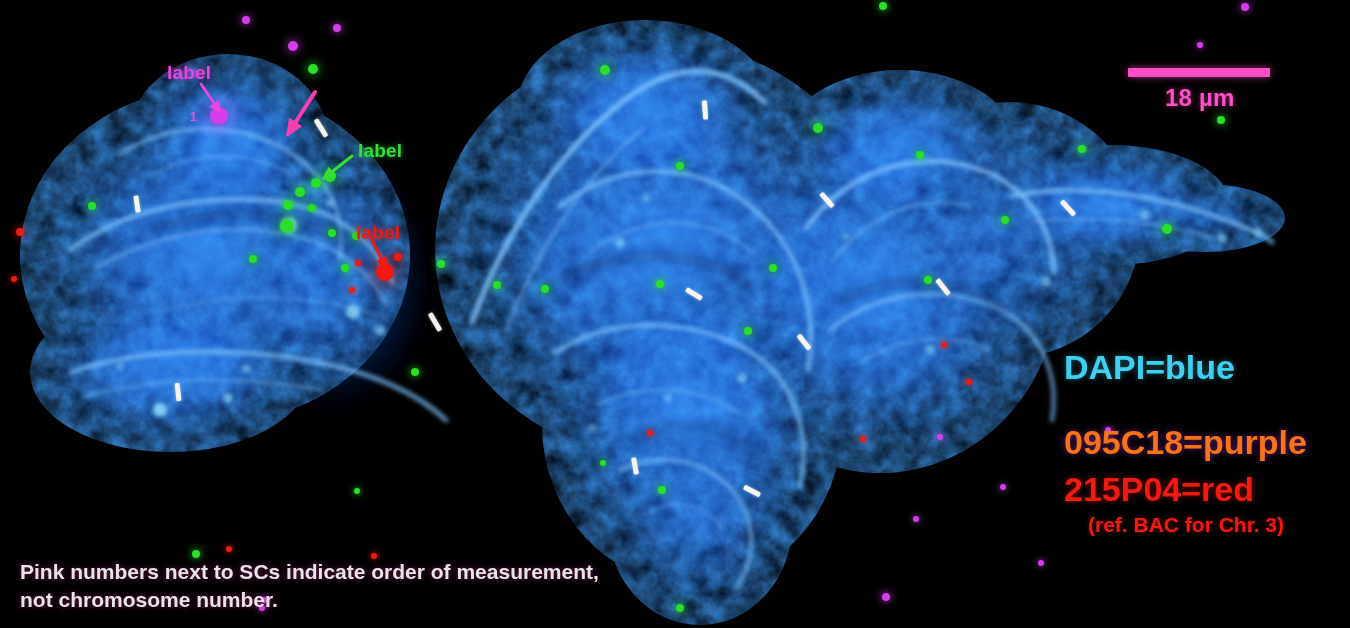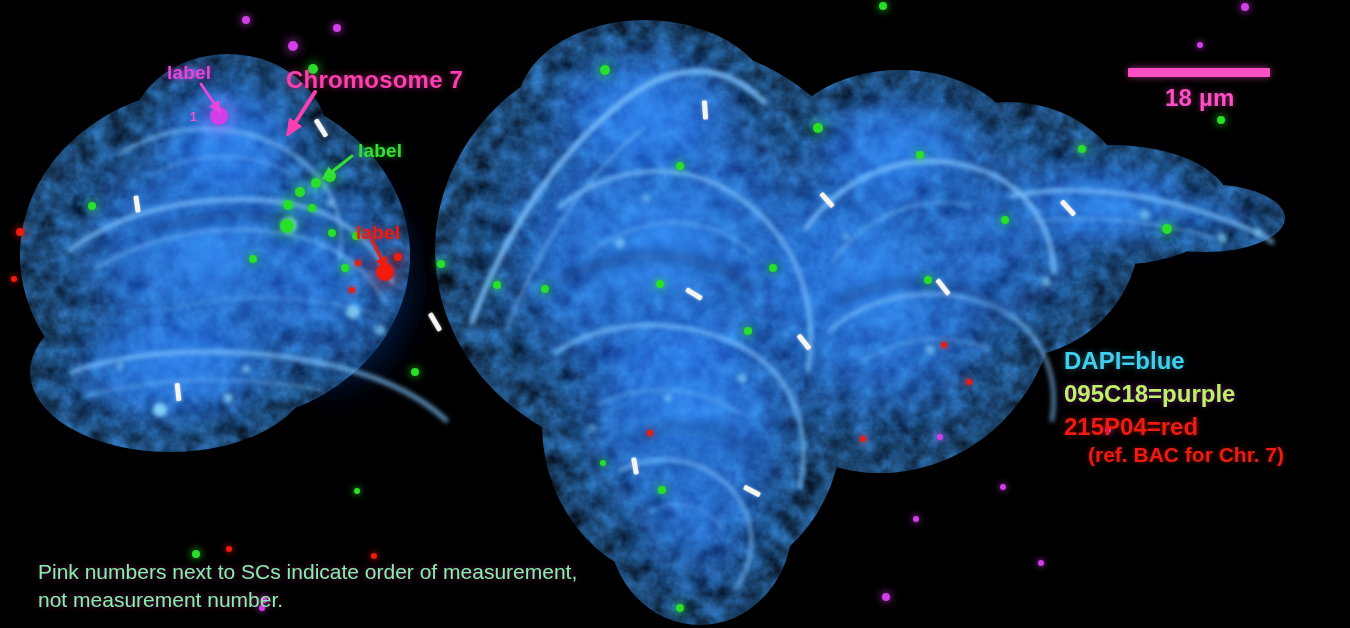--- a/index.html
+++ b/index.html
@@ -67,27 +67,27 @@
     background:#ff4fc4;border-radius:1px;
     box-shadow:0 0 7px rgba(255,79,196,.6);
   }
   #scalebar-label{
     left:1165px;top:84px;font-size:24px;color:#ff4fc4;font-weight:700;
     text-shadow:0 0 6px rgba(255,79,196,.5);
   }
 
   
   #legend{position:absolute;left:1064px;top:344px;}
-  .legend-row{font-size:24px;font-weight:700;line-height:1.38;white-space:nowrap;}
+  .legend-row{font-size:34px;font-weight:700;line-height:1.38;white-space:nowrap;}
   .legend-sub{font-size:21px;font-weight:700;padding-left:24px;white-space:nowrap;}
 
   
   #caption{
-    position:absolute;left:38px;top:558px;
-    font-size:21px;font-weight:400;color:#86efac;line-height:1.33;
+    position:absolute;left:20px;top:558px;
+    font-size:21px;font-weight:700;color:#e5e5e5;line-height:1.33;
     text-shadow:0 0 6px rgba(255,63,192,.45);
   }
   #caption div{white-space:nowrap;}
 </style>
 </head>
 <body>
 
 <div id="stage">
 
   <div id="dapi-layer">
@@ -311,34 +311,33 @@
       <line x1="315" y1="92" x2="288" y2="134" stroke="#ff3fb0" stroke-width="4" stroke-linecap="round" marker-end="url(#ah1)"></line>
       <line x1="352" y1="156" x2="324" y2="178" stroke="#33e033" stroke-width="3" stroke-linecap="round" marker-end="url(#ah2)"></line>
       <line x1="372" y1="240" x2="386" y2="268" stroke="#f01a0e" stroke-width="3" stroke-linecap="round" marker-end="url(#ah3)"></line>
     </svg>
 
 
   <div class="anno" id="label-purple">label</div>
 
   <div class="anno" id="order-number-1">1</div>
 
-  <div class="anno" id="label-chr7">Chromosome 7</div>
 
   <div class="anno" id="label-green">label</div>
 
   <div class="anno" id="label-red">label</div>
 
   <div id="scalebar"></div>
   <div class="anno" id="scalebar-label">18 µm</div>
 
   <div id="legend">
     <div class="legend-row" style="color:#3fd0f0;text-shadow:0 0 6px rgba(63,208,240,.45);">DAPI=blue</div>
-    <div class="legend-row" style="color:#bef264;text-shadow:0 0 6px rgba(204,63,232,.5);">095C18=purple</div>
+    <div class="legend-row" style="color:#f97316;text-shadow:0 0 6px rgba(204,63,232,.5);margin-top:28px;">095C18=purple</div>
     <div class="legend-row" style="color:#f01a0e;text-shadow:0 0 6px rgba(240,26,14,.5);">215P04=red</div>
-    <div class="legend-sub" style="color:#f01a0e;text-shadow:0 0 5px rgba(240,26,14,.45);">(ref. BAC for Chr. 7)</div>
+    <div class="legend-sub" style="color:#f01a0e;text-shadow:0 0 5px rgba(240,26,14,.45);">(ref. BAC for Chr. 3)</div>
   </div>
 
   <div id="caption">
     <div>Pink numbers next to SCs indicate order of measurement,</div>
-    <div>not measurement number.</div>
+    <div>not chromosome number.</div>
   </div>
 
 </div>
 
 </body></html>

